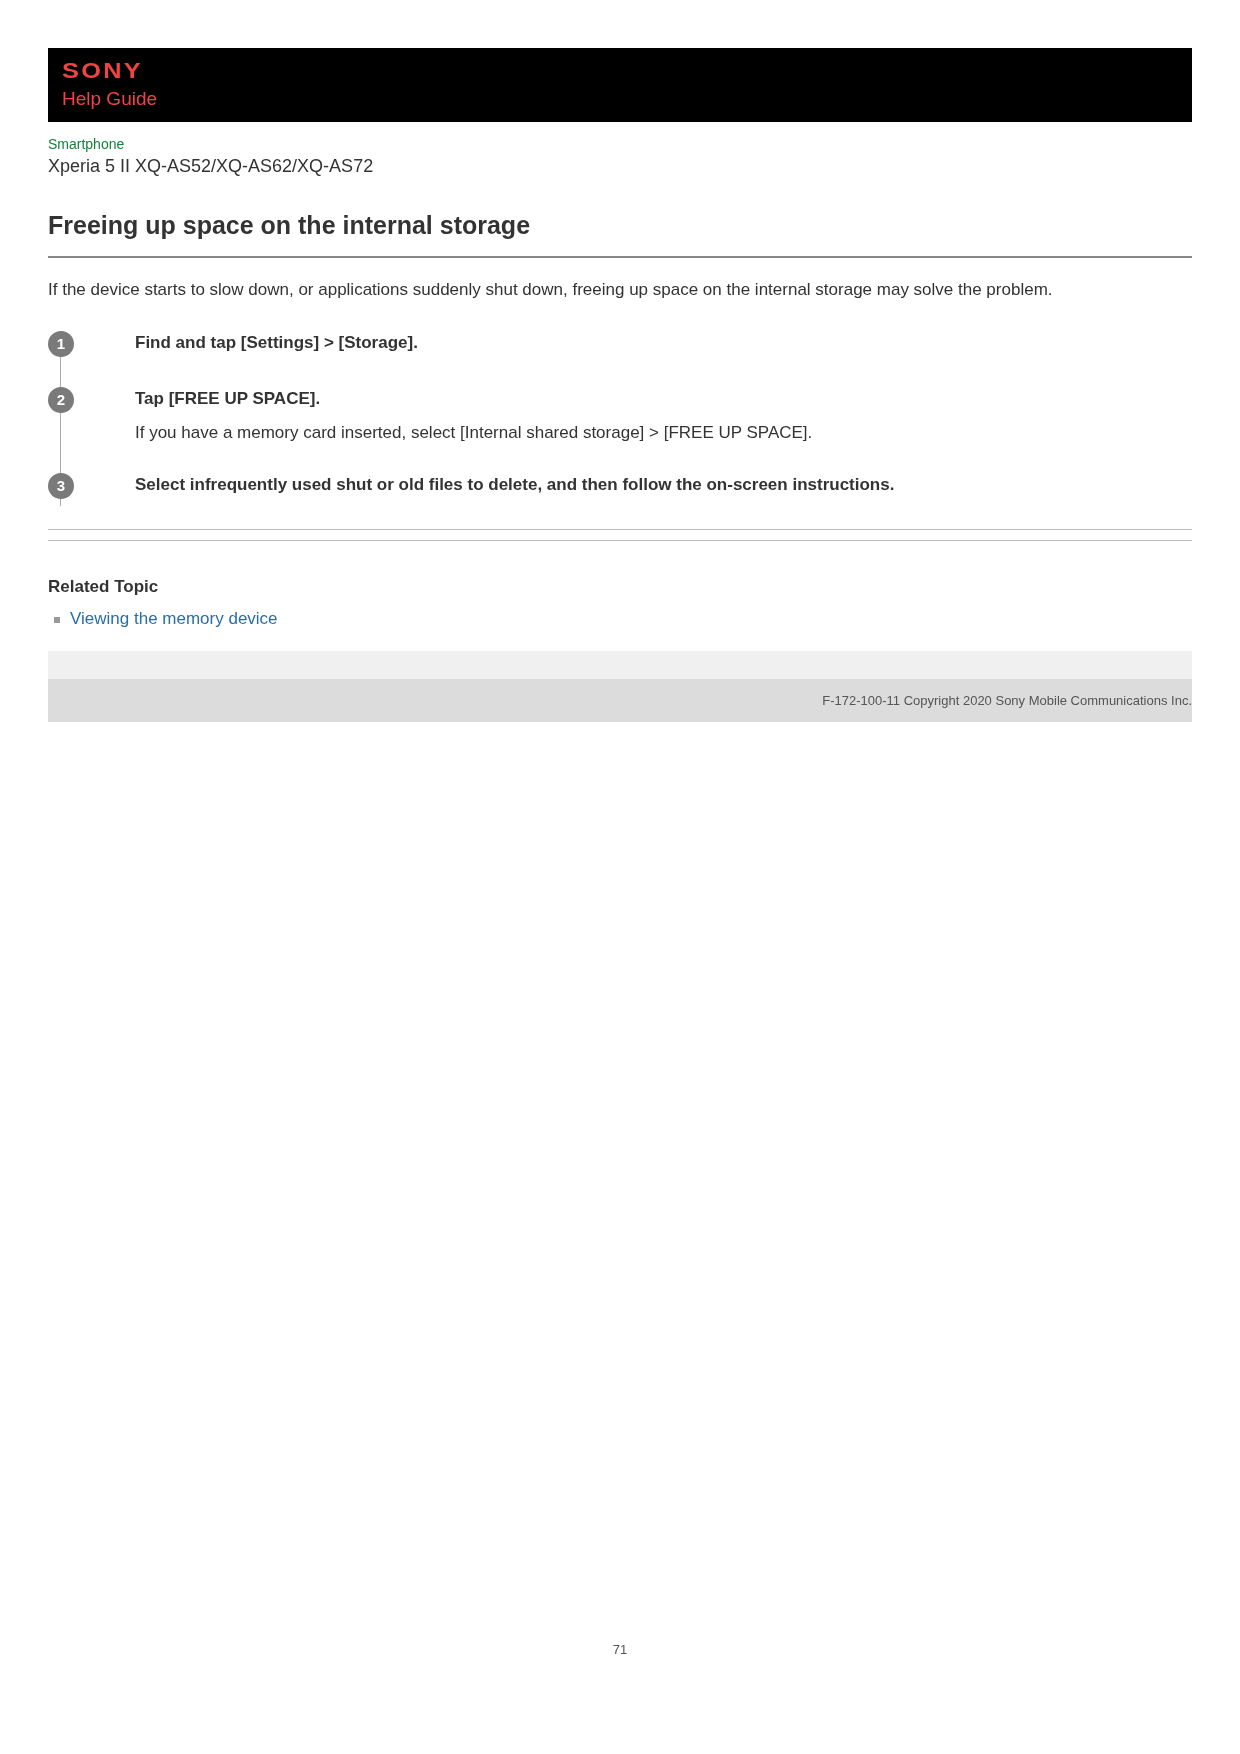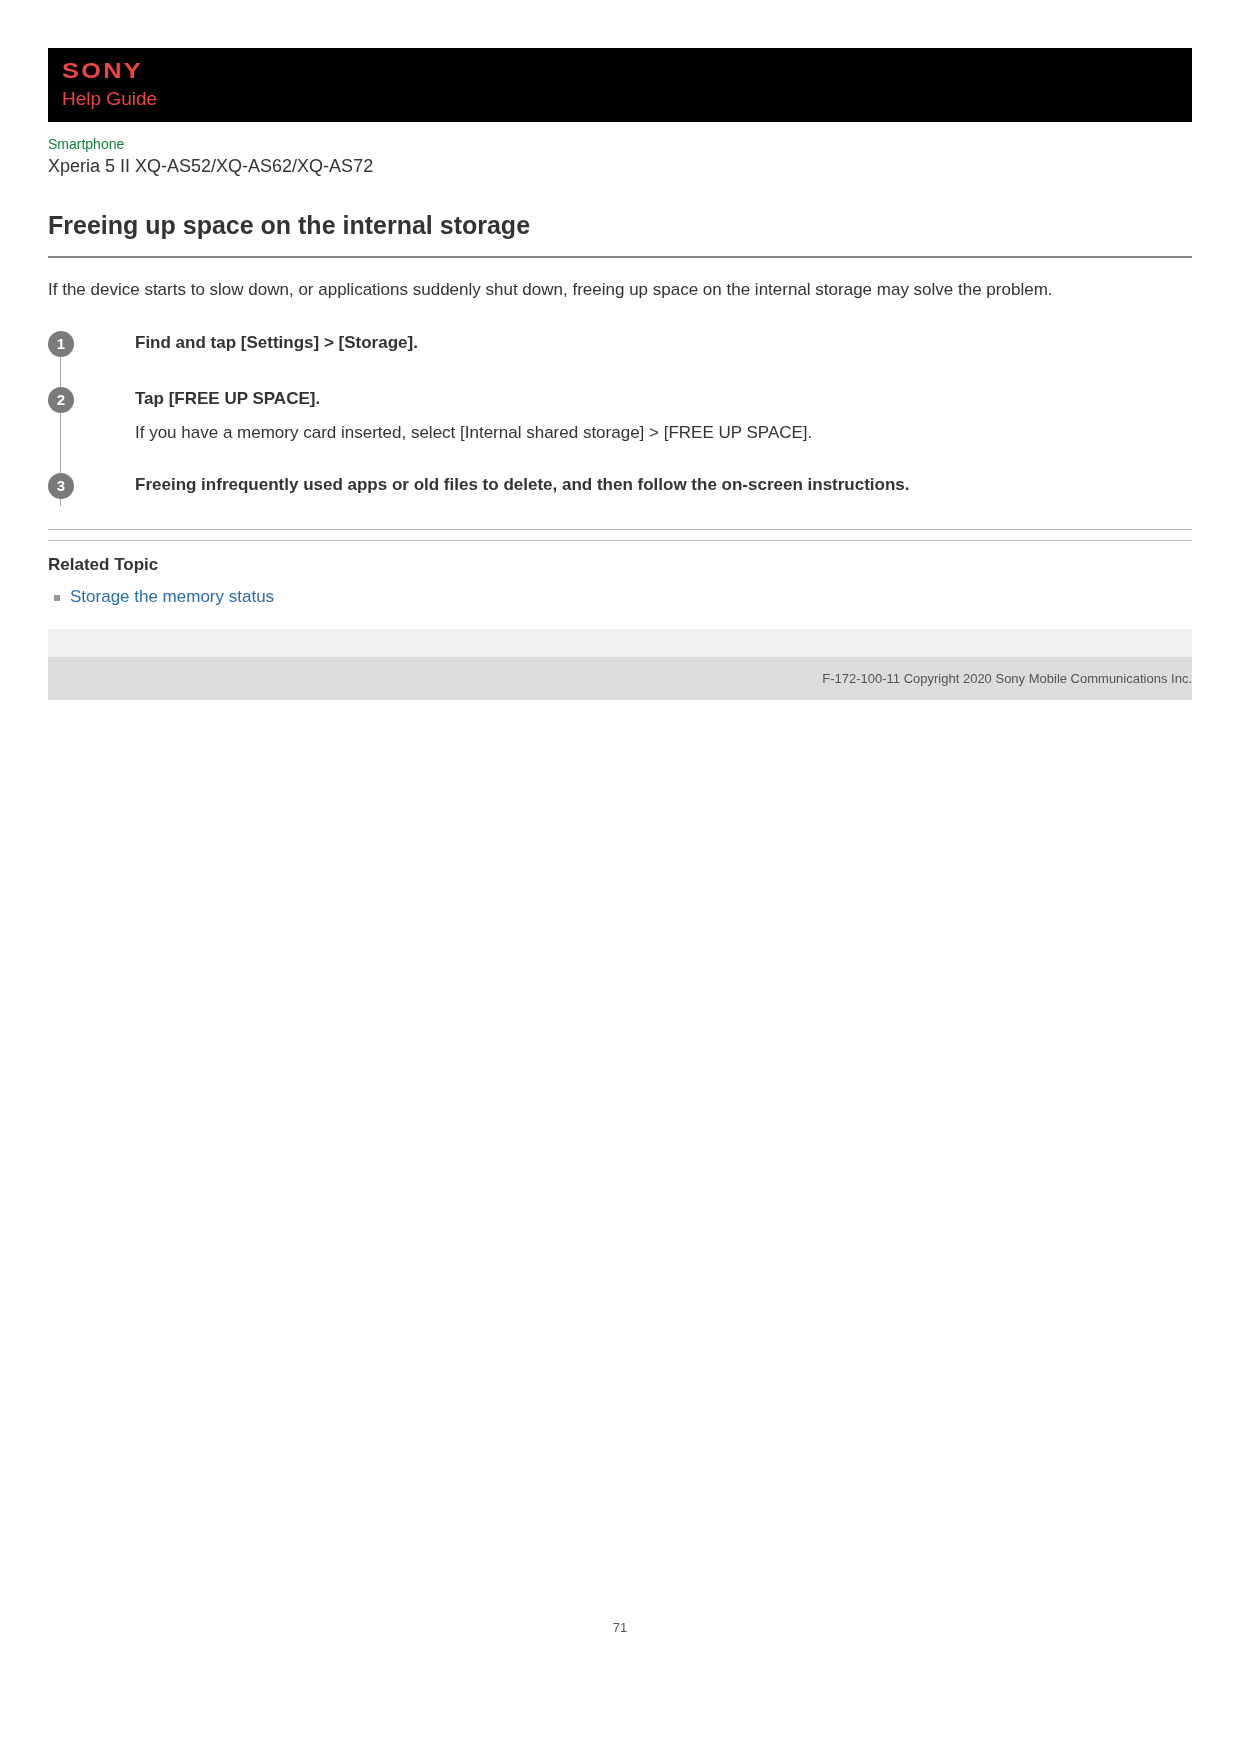--- a/index.html
+++ b/index.html
@@ -114,21 +114,21 @@
       border: none;
       border-top: 1px solid #bbb;
       margin-top: 20px;
     }
     .section-rule + .section-rule {
       margin-top: 10px;
     }
     .related-topic-heading {
       font-size: 17px;
       font-weight: bold;
-      margin-top: 14px;
+      margin-top: 36px;
       color: #333;
     }
     .related-list {
       margin-top: 12px;
       padding-left: 22px;
     }
     .related-list li {
       list-style: none;
       position: relative;
       font-size: 17px;
@@ -202,32 +202,32 @@
       <div class="step-badge">2</div>
       <div class="step-content">
         <div class="step-heading">Tap [FREE UP SPACE].</div>
         <div class="step-detail">If you have a memory card inserted, select [Internal shared storage] &gt; [FREE UP SPACE].</div>
       </div>
     </div>
 
     <div class="step">
       <div class="step-badge">3</div>
       <div class="step-content">
-        <div class="step-heading">Freeing infrequently used apps or old files to delete, and then follow the on-screen instructions.</div>
+        <div class="step-heading">Select infrequently used shut or old files to delete, and then follow the on-screen instructions.</div>
       </div>
     </div>
   </div>
 
   <hr class="section-rule">
   <hr class="section-rule">
 
   <div class="related-topic-heading">Related Topic</div>
   <ul class="related-list">
     <li>
-      <a href="#" class="related-link">Storage the memory status</a>
+      <a href="#" class="related-link">Viewing the memory device</a>
     </li>
   </ul>
 
   <div class="footer-wrapper">
     <div class="footer-spacer"></div>
     <div class="footer-bar">F-172-100-11 Copyright 2020 Sony Mobile Communications Inc.</div>
   </div>
 
   <div class="page-number">71</div>
 

